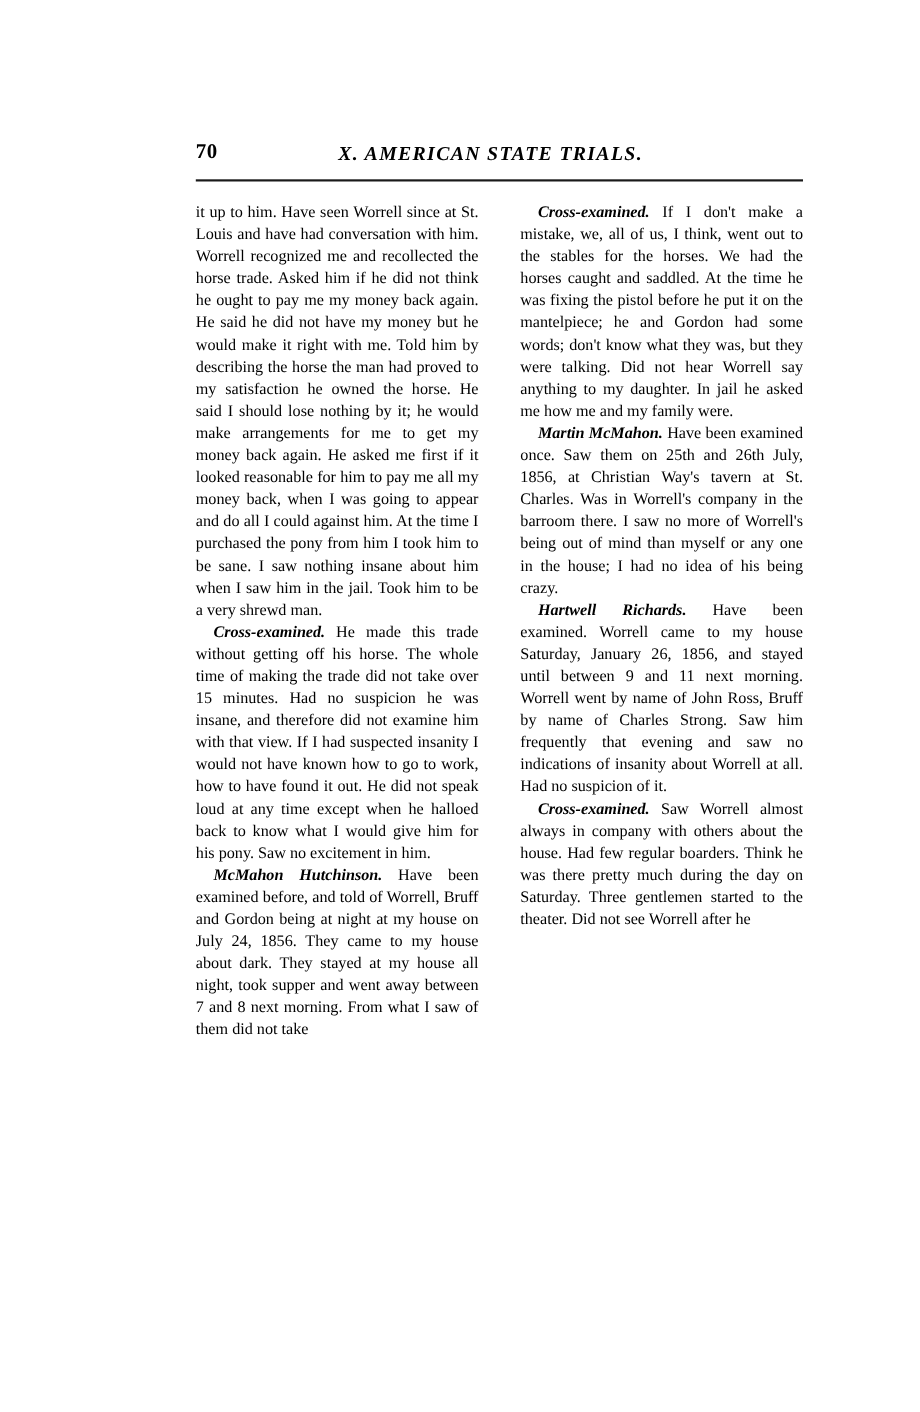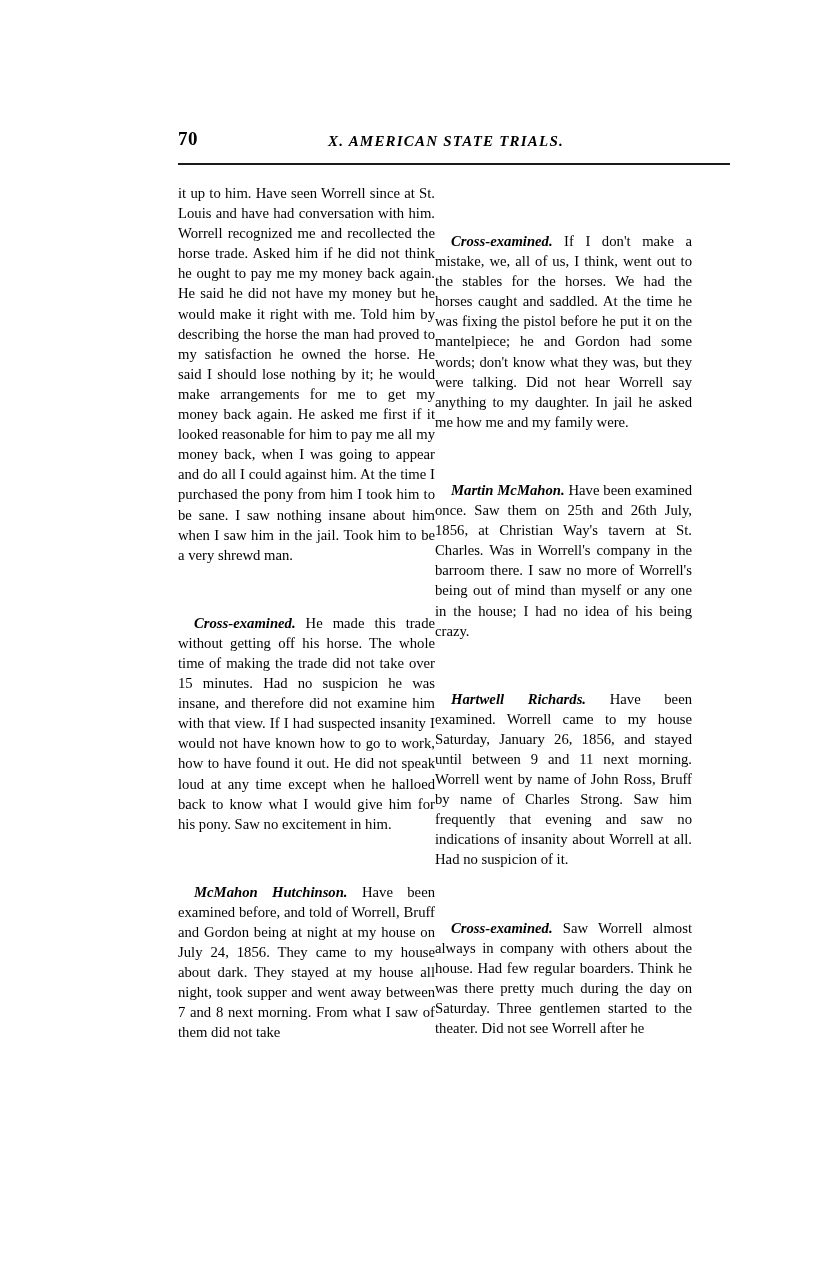--- a/index.html
+++ b/index.html
@@ -33,54 +33,54 @@
     font-family: "Liberation Serif", serif;
     font-weight: bold;
     font-size: 19px;
     letter-spacing: 0.5px;
   }
   .running-title {
     flex: 1;
     text-align: center;
     font-style: italic;
     font-weight: bold;
-    font-size: 15px;
+    font-size: 18px;
     letter-spacing: 1.2px;
     padding-right: 36px;
   }
   .rule {
     position: absolute;
     left: 178px;
     top: 163px;
     width: 552px;
     height: 2px;
     background: #1a1a1a;
   }
   .columns {
     position: absolute;
     left: 178px;
     top: 183px;
     width: 552px;
     display: flex;
+    gap: 38px;
   }
   .col {
     width: 257px;
   }
   p {
     margin: 0;
     font-size: 14.7px;
     line-height: 20.1px;
     text-align: justify;
     text-justify: inter-word;
     -webkit-hyphens: none;
     hyphens: none;
   }
   p.indent {
     text-indent: 16px;
-    margin-top: 48px;
   }
   .speaker {
     font-style: italic;
     font-weight: bold;
   }
 </style>
 </head>
 <body>
 
 <div class="page">

